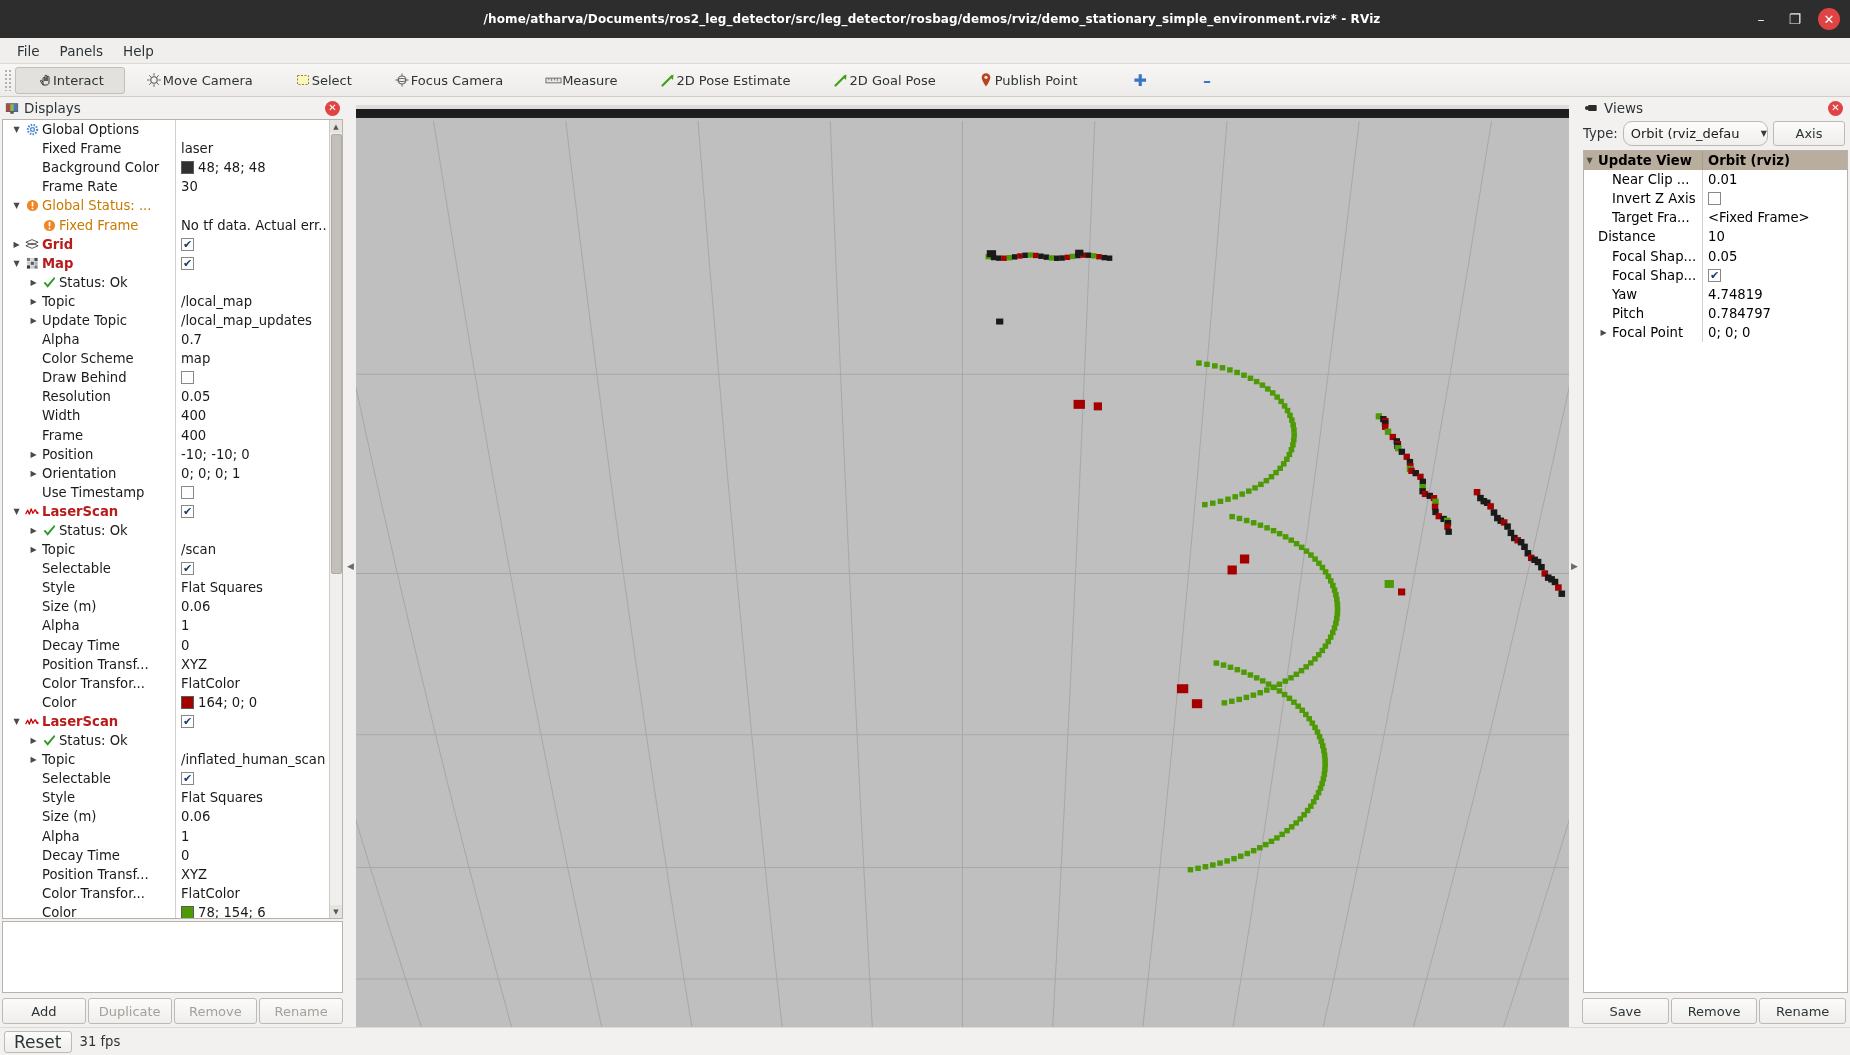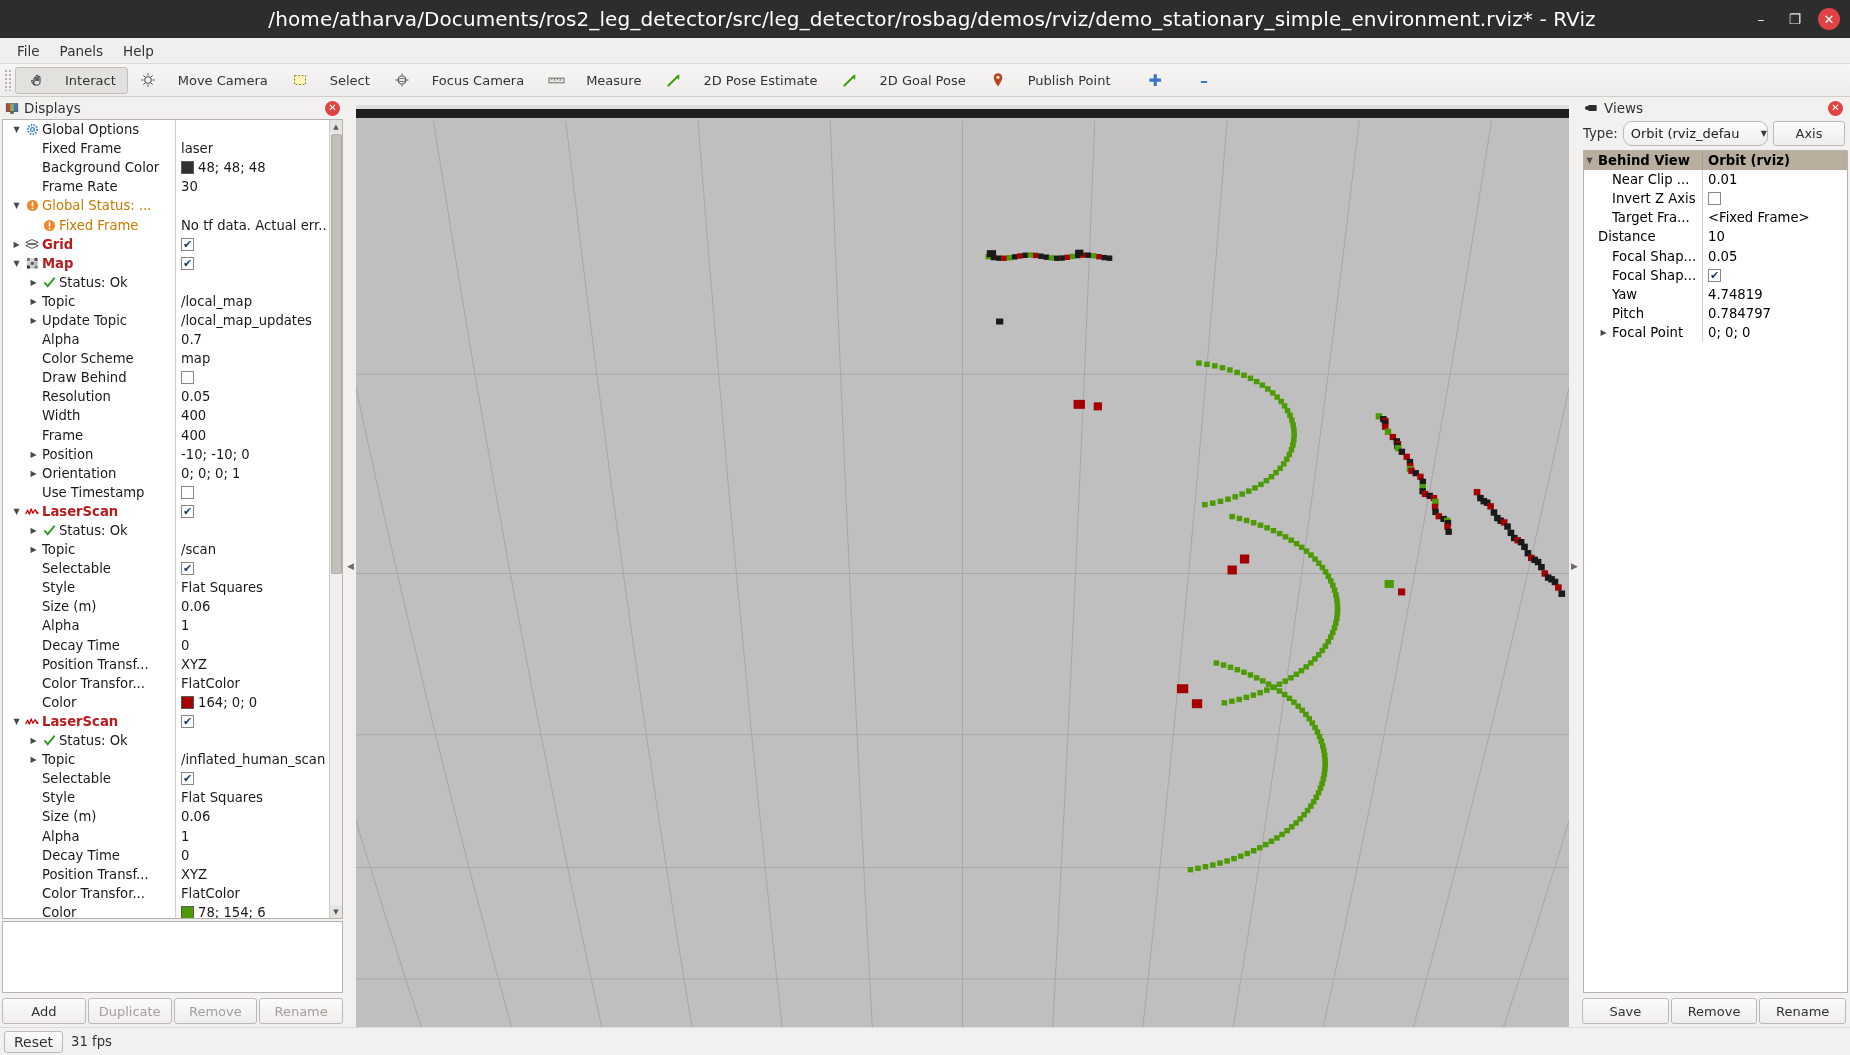--- a/index.html
+++ b/index.html
@@ -17,22 +17,22 @@
     height: 38px;
     background: #2d2d2d;
     color: #ffffff;
     display: flex;
     align-items: center;
     position: relative;
   }
   #titlebar .title-text {
     flex: 1;
     text-align: center;
-    font-size: 20px;
-    font-weight: normal;
+    font-size: 12px;
+    font-weight: bold;
     letter-spacing: 0.1px;
     padding-left: 120px;
   }
   .win-btns { display: flex; align-items: center; padding-right: 4px; }
   .win-btn {
     width: 34px; height: 34px;
     display: flex; align-items: center; justify-content: center;
     color: #e8e8e8; font-size: 14px;
     border-radius: 3px;
   }
@@ -65,23 +65,23 @@
     padding-left: 4px;
   }
   .tb-grip {
     width: 8px; height: 22px;
     background-image: radial-gradient(circle, #b5b2ad 1px, transparent 1.2px);
     background-size: 4px 4px;
     margin-right: 3px;
   }
   .tb-btn {
     display: flex; align-items: center;
-    gap: 21px;
+    gap: 0;
     height: 27px;
-    padding: 0 11px;
+    padding: 0 20px;
     font-size: 13px;
     color: #2e3436;
     border: 1px solid transparent;
     border-radius: 3px;
     white-space: nowrap;
   }
   .tb-btn.active {
     background: #e3e1de;
     border: 1px solid #c2bfba;
   }
@@ -311,21 +311,21 @@
     display: flex;
     align-items: center;
     padding: 0 4px;
     gap: 8px;
   }
   .reset-btn {
     height: 22px; padding: 0 9px;
     background: linear-gradient(180deg,#fbfbfa 0%,#efeeec 100%);
     border: 1px solid #bdbab5;
     border-radius: 3px;
-    font-size: 14px; color:#2e3436;
+    font-size: 17px; color:#2e3436;
     display:flex;align-items:center;
   }
   #status-text { flex:1; font-size: 13.2px; color:#2e3436; }
   #fps-text { font-size: 13.2px; color:#2e3436; padding-right: 6px; }
 </style>
 </head>
 <body>
 
 <div id="titlebar">
   <div class="title-text">/home/atharva/Documents/ros2_leg_detector/src/leg_detector/rosbag/demos/rviz/demo_stationary_simple_environment.rviz* - RViz</div>
@@ -1193,21 +1193,21 @@
         <span class="cb-text">Orbit (rviz_defau</span>
         <span class="cb-arrow">▼</span>
       </div>
       <div class="zero-btn">Axis</div>
     </div>
 
     <div class="views-tree" id="views-tree">
         <div class="vrow header-row">
           <div class="vname">
             <span class="arrow down"></span>
-            <span>Behind View</span>
+            <span>Update View</span>
           </div>
           <div class="vval">Orbit (rviz)</div>
         </div>
         <div class="vrow">
           <div class="vname" style="padding-left: 14px;">
             <span class="arrow none"></span>
             <span>Near Clip ...</span>
           </div>
           <div class="vval">
             <span>0.01</span>

